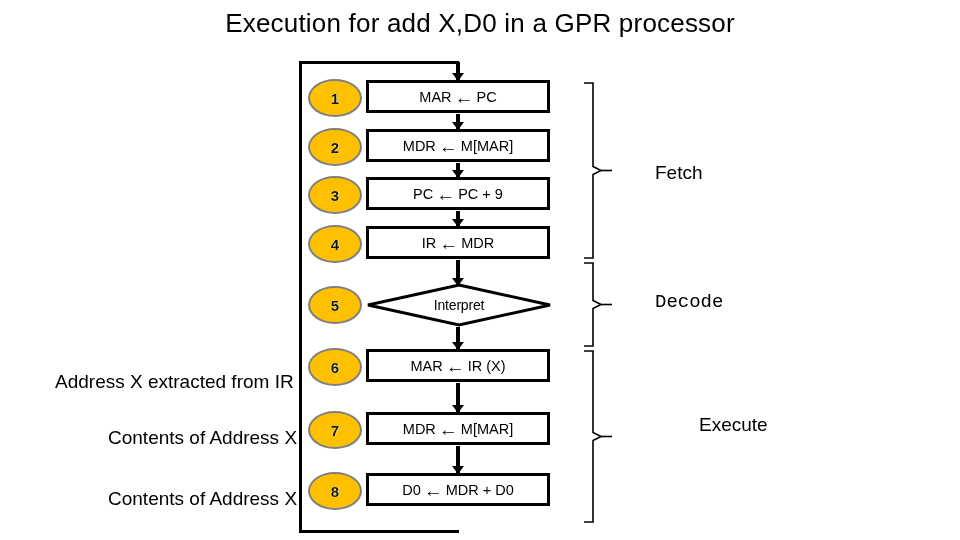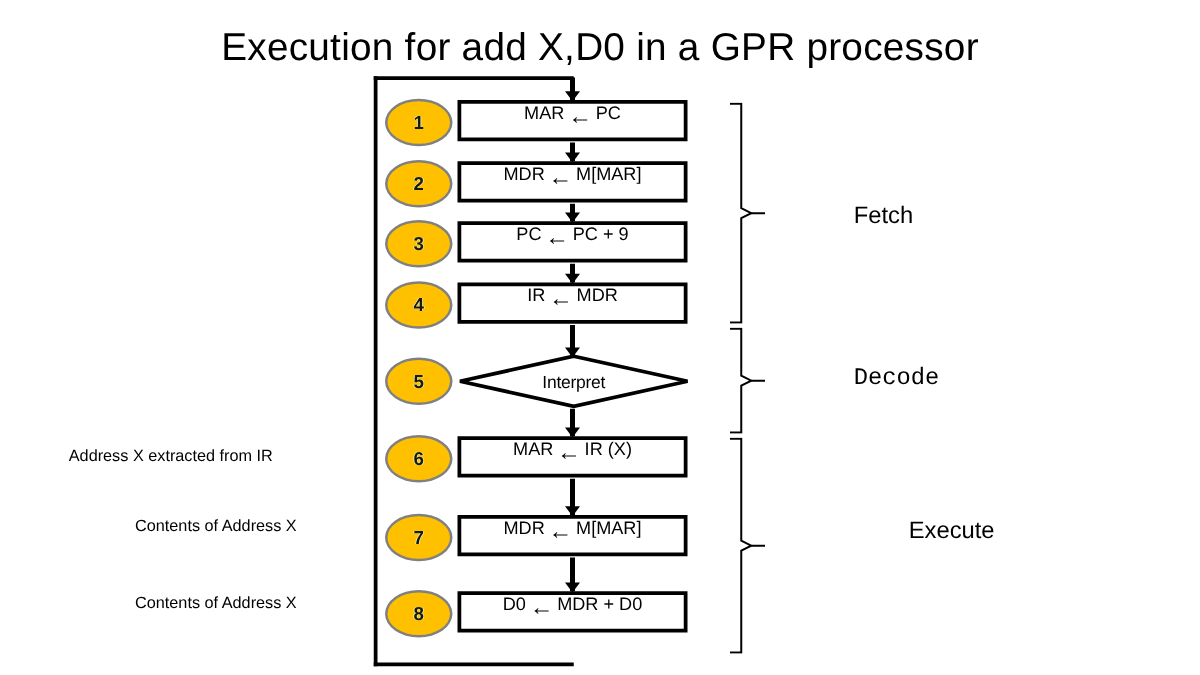--- a/index.html
+++ b/index.html
@@ -15,24 +15,24 @@
     width: 960px;
     height: 540px;
     background: #ffffff;
     overflow: hidden;
   }
 
   
   #page-title {
     position: absolute;
     left: 0;
-    top: 20px;
+    top: 8px;
     width: 960px;
     text-align: center;
-    font-size: 31px;
+    font-size: 26px;
     font-weight: 400;
     color: #000000;
     letter-spacing: 0.2px;
     white-space: nowrap;
   }
 
   
   #flow-loop {
     position: absolute;
     left: 299px;
@@ -74,20 +74,21 @@
   .step-box {
     position: absolute;
     left: 58px;
     top: 1px;
     width: 184px;
     height: 33px;
     border: 3px solid #000;
     background: #ffffff;
     box-sizing: border-box;
     display: flex;
+    align-items: center;
     justify-content: center;
     font-size: 14.5px;
     color: #000;
     white-space: nowrap;
   }
   .step-box .arrow-glyph {
     font-size: 19px;
     line-height: 1;
     padding: 0 3px;
     position: relative;
@@ -139,32 +140,33 @@
 
   
   .brace {
     position: absolute;
     left: 583px;
     width: 30px;
   }
   .brace svg { display: block; }
   .phase-label {
     position: absolute;
-    left: 683px;
+    left: 655px;
     font-size: 19px;
     color: #000;
     white-space: nowrap;
   }
 
   
   .annotation {
     position: absolute;
-    font-size: 13px;
+    font-size: 19px;
     color: #000;
     line-height: 1.55;
+    margin-top: 12px;
   }
 </style>
 </head>
 <body>
 
 <div id="canvas">
 
   <div id="page-title">Execution for add X,D0 in a GPR processor</div>
 
   <div id="flow-loop"></div>

